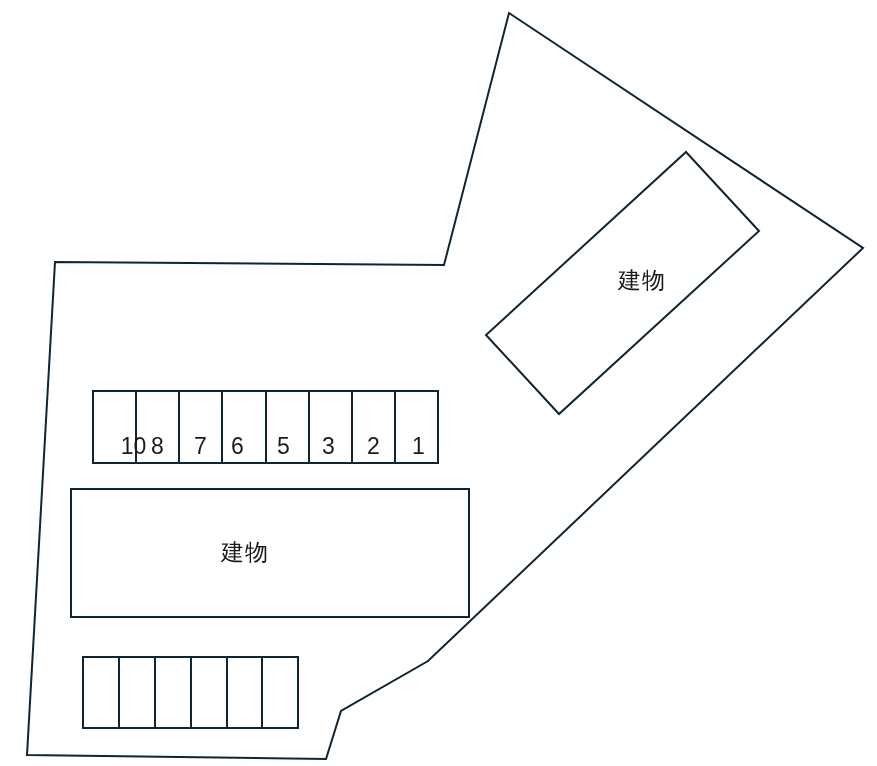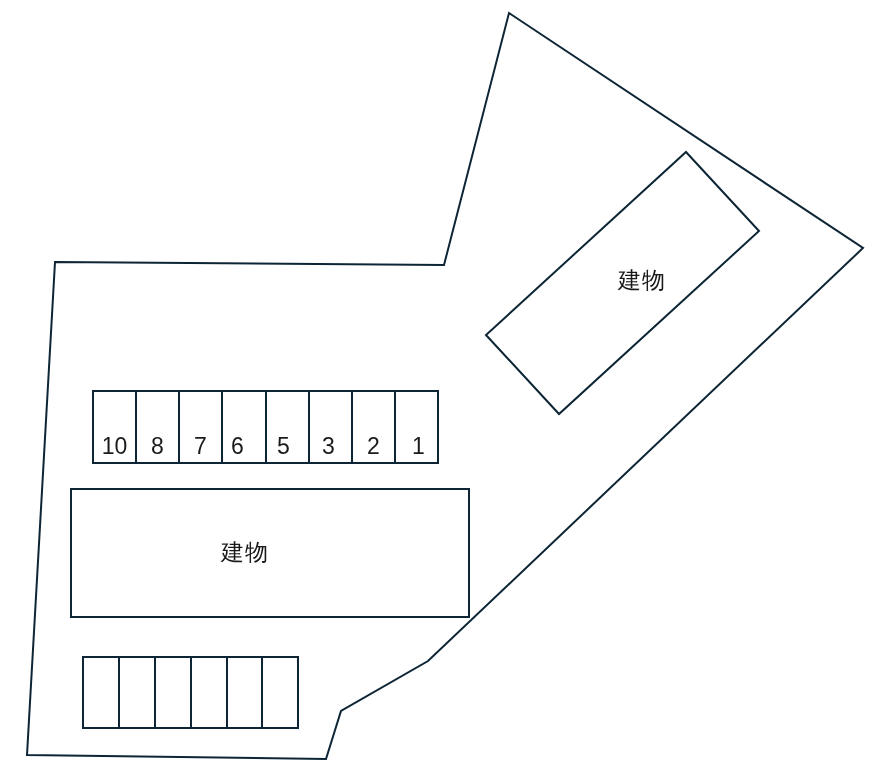--- a/index.html
+++ b/index.html
@@ -39,21 +39,21 @@
       <line class="shape" x1="155" y1="657" x2="155" y2="728"></line>
       <line class="shape" x1="191" y1="657" x2="191" y2="728"></line>
       <line class="shape" x1="227" y1="657" x2="227" y2="728"></line>
       <line class="shape" x1="262" y1="657" x2="262" y2="728"></line>
     </g>
   </svg>
 
   <span class="lbl bldg-label" style="left:618px; top:265px;">建物</span>
   <span class="lbl bldg-label" style="left:221px; top:537px;">建物</span>
 
-  <span class="lbl space-num" style="left:93px;  top:433px; width:43px;">10</span>
+  <span class="lbl space-num" style="left:93px;  top:433px; width:43px;padding-left:19px;">10</span>
   <span class="lbl space-num" style="left:136px; top:433px; width:43px;">8</span>
   <span class="lbl space-num" style="left:179px; top:433px; width:43px;">7</span>
   <span class="lbl space-num" style="left:216px; top:433px; width:43px;">6</span>
   <span class="lbl space-num" style="left:262px; top:433px; width:43px;">5</span>
   <span class="lbl space-num" style="left:307px; top:433px; width:43px;">3</span>
   <span class="lbl space-num" style="left:352px; top:433px; width:43px;">2</span>
   <span class="lbl space-num" style="left:397px; top:433px; width:43px;">1</span>
 </div>
 
 </body></html>

